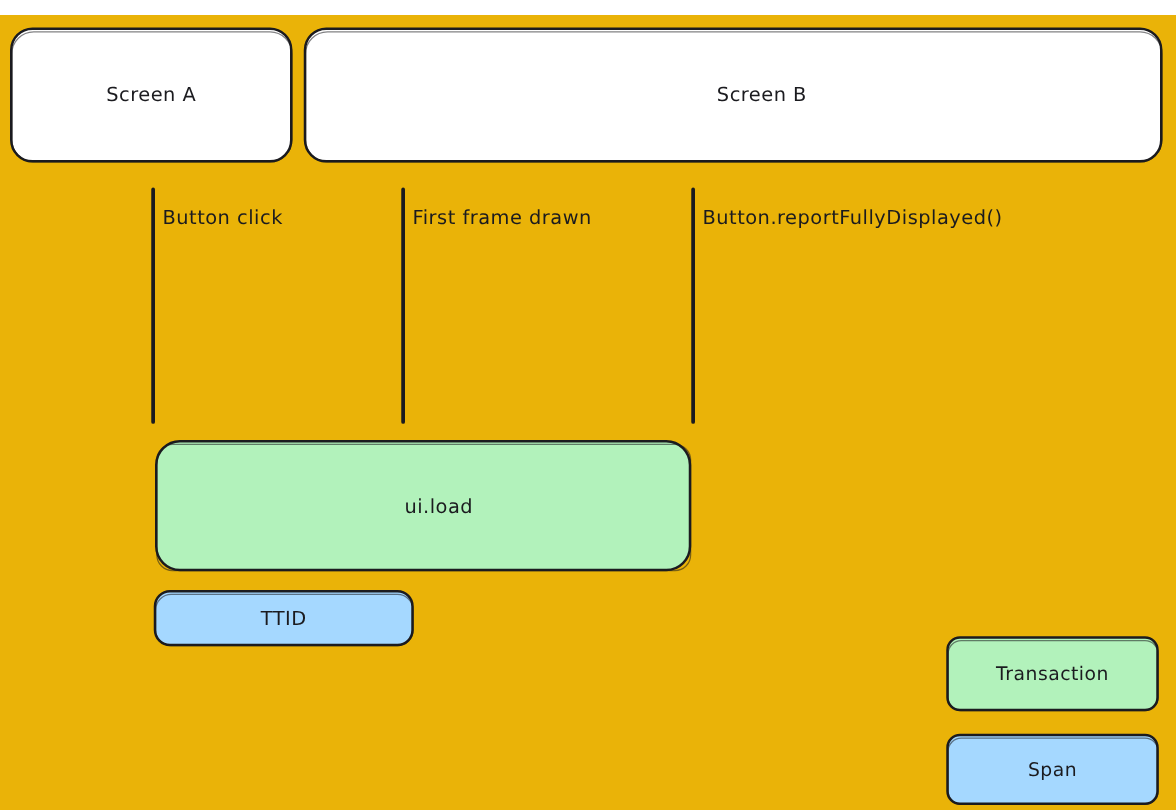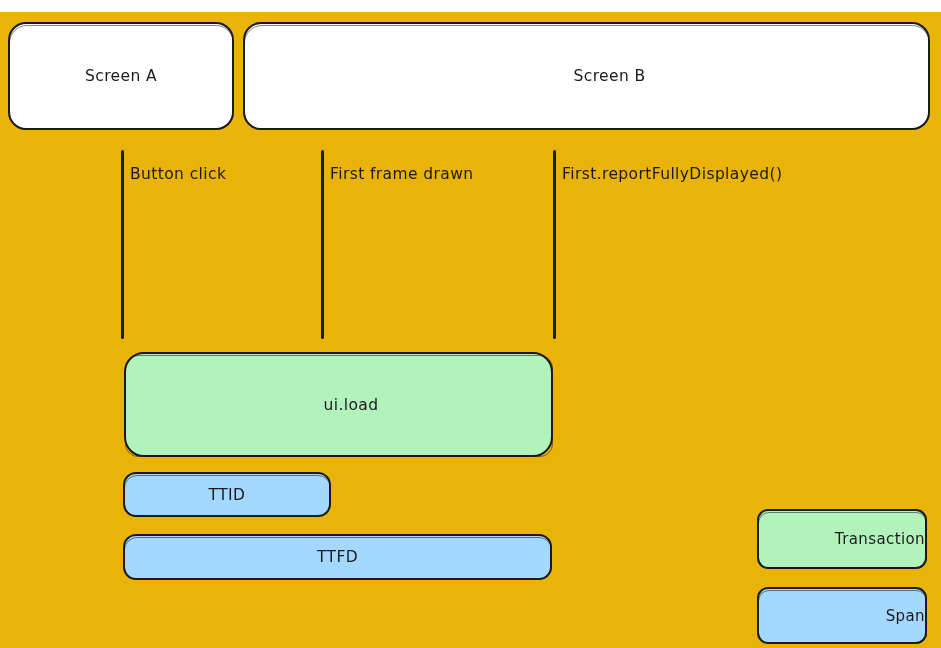--- a/index.html
+++ b/index.html
@@ -52,21 +52,20 @@
 
   .bar {
     border-radius: 13px;
     border-width: 2.4px;
   }
   .bar::after { border-radius: 13px; }
 
   .legend-box {
     border-radius: 11px;
     border-width: 2.4px;
-    justify-content: flex-end;
   }
   .legend-box::after { border-radius: 11px; }
 
   .fill-green { background: #b2f2bb; }
   .fill-blue  { background: #a5d8ff; }
   .fill-none  { background: #ffffff; }
 
   
   .hand {
     font-family: "DejaVu Sans", sans-serif;
@@ -109,33 +108,30 @@
     <span class="hand box-label">Screen B</span>
   </div>
 
   <div class="marker-line" style="left:121px; top:138px; height:189px;"></div>
   <span class="hand marker-label" style="left:130px; top:155px;text-align:right;">Button click</span>
 
   <div class="marker-line" style="left:321px; top:138px; height:189px;"></div>
   <span class="hand marker-label" style="left:330px; top:155px;">First frame drawn</span>
 
   <div class="marker-line" style="left:553px; top:138px; height:189px;"></div>
-  <span class="hand marker-label" style="left:562px; top:155px;">First.reportFullyDisplayed()</span>
+  <span class="hand marker-label" style="left:562px; top:155px;">Button.reportFullyDisplayed()</span>
 
   <div class="sketch bar fill-green" style="left:124px; top:340px; width:429px; height:105px; border-radius:20px;padding-left:25px;">
     <span class="hand bar-label">ui.load</span>
   </div>
 
   <div class="sketch bar fill-blue" style="left:123px; top:460px; width:208px; height:45px;">
     <span class="hand bar-label">TTID</span>
   </div>
 
-  <div class="sketch bar fill-blue" style="left:123px; top:522px; width:429px; height:46px;">
-    <span class="hand bar-label">TTFD</span>
-  </div>
 
   <div class="sketch legend-box fill-green" style="left:757px; top:497px; width:170px; height:60px;">
     <span class="hand legend-label">Transaction</span>
   </div>
 
   <div class="sketch legend-box fill-blue" style="left:757px; top:575px; width:170px; height:57px;">
     <span class="hand legend-label">Span</span>
   </div>
 
 </div>

